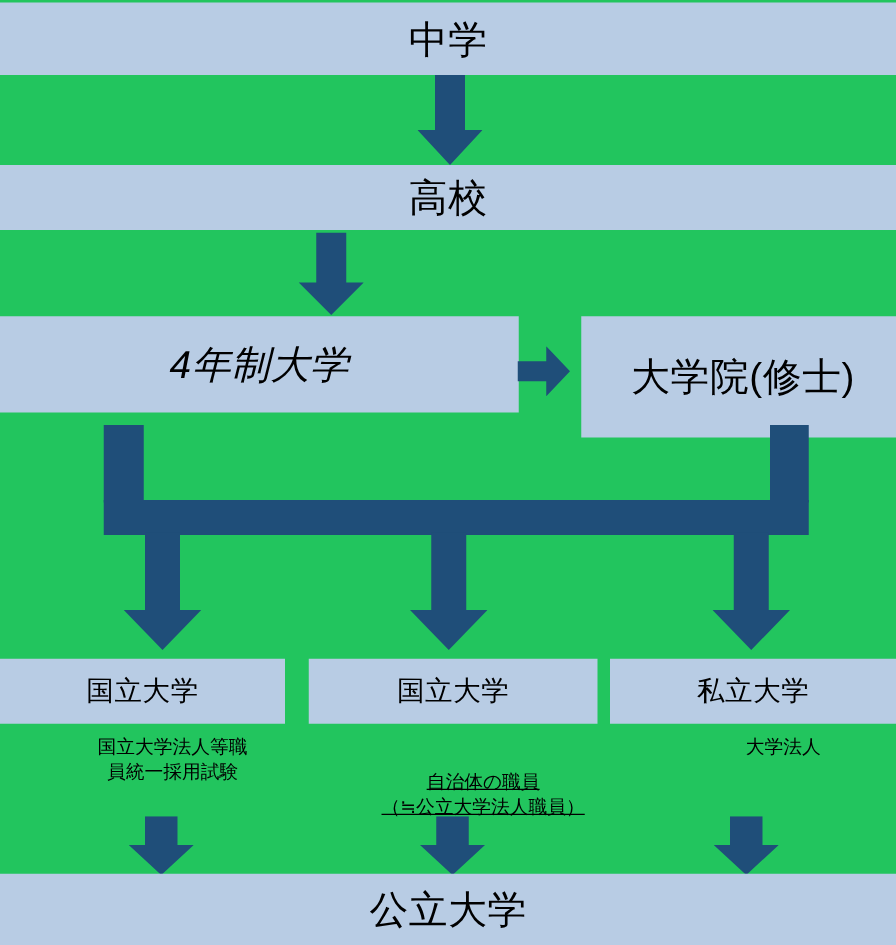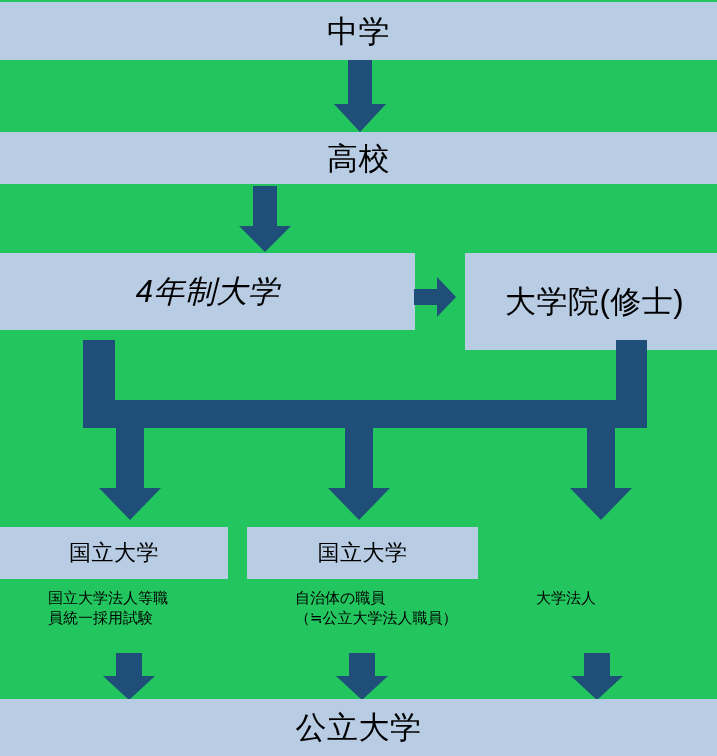--- a/index.html
+++ b/index.html
@@ -26,21 +26,21 @@
   }
   .node .label {
     font-size: 31px;
     line-height: 1;
     letter-spacing: 0.5px;
     white-space: nowrap;
   }
   .node.small .label { font-size: 22px; }
   .caption {
     position: absolute;
-    text-align: left;
+    text-align: center;
     color: #000000;
     font-size: 15px;
     line-height: 1.3;
     white-space: pre-line;
     box-sizing: border-box;
     padding-left: 48px;
   }
   .arrow-v, .arrow-h, .bar, .stem {
     position: absolute;
   }
@@ -112,25 +112,28 @@
   </div>
 
   <div class="node small" style="left:0px; top:527px; width:228px; height:52px;">
     <span class="label">国立大学</span>
   </div>
 
   <div class="node small" style="left:247px; top:527px; width:231px; height:52px;">
     <span class="label">国立大学</span>
   </div>
 
+  <div class="node small" style="left:488px; top:527px; width:229px; height:52px;">
+    <span class="label">私立大学</span>
+  </div>
 
   <div class="caption" style="left:0px; top:588px; width:228px;">国立大学法人等職
 員統一採用試験</div>
 
-  <div class="caption" style="left:247px; top:588px; width:231px;">自治体の職員
+  <div class="caption" style="left:247px; top:616px; width:231px;text-decoration:underline;">自治体の職員
 （≒公立大学法人職員）</div>
 
   <div class="caption" style="left:488px; top:588px; width:229px;">大学法人</div>
 
   <div class="arrow-v" style="left:103px; top:653px; width:52px; height:47px;">
     <svg width="52" height="47" viewBox="0 0 52 47">
       <polygon points="13,0 39,0 39,23 52,23 26,47 0,23 13,23" fill="#1f4e79"></polygon>
     </svg>
   </div>
 

